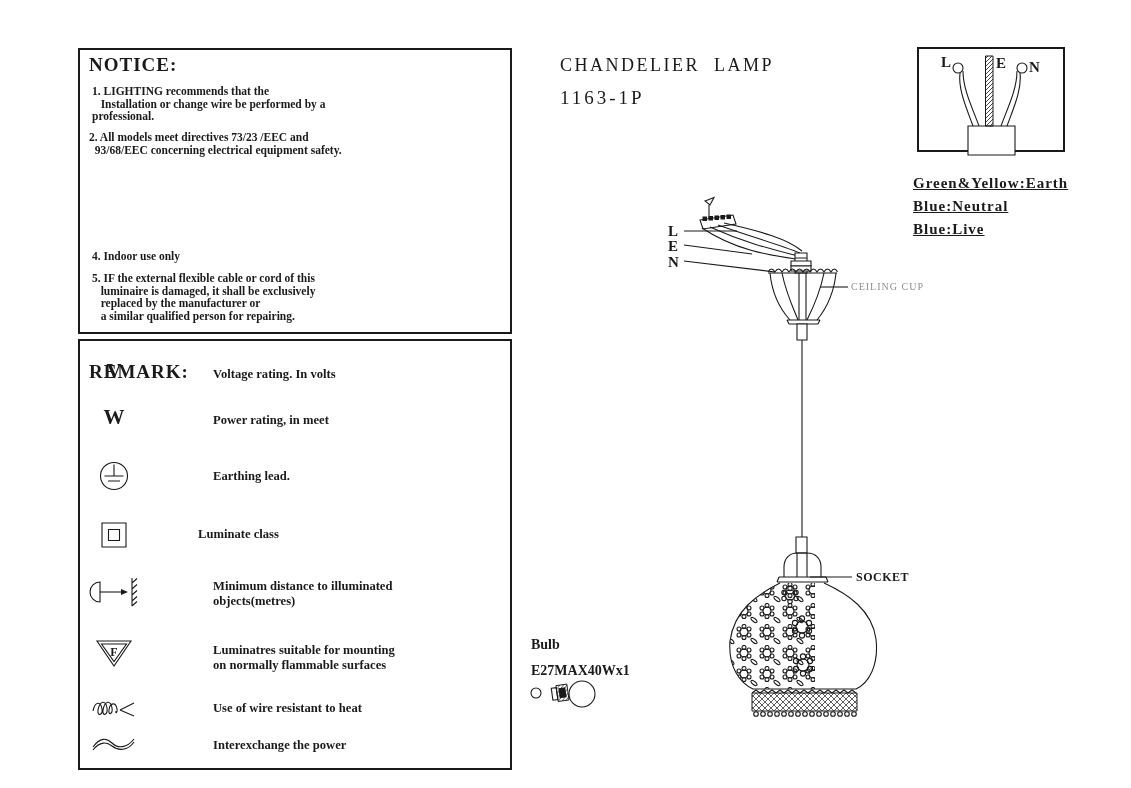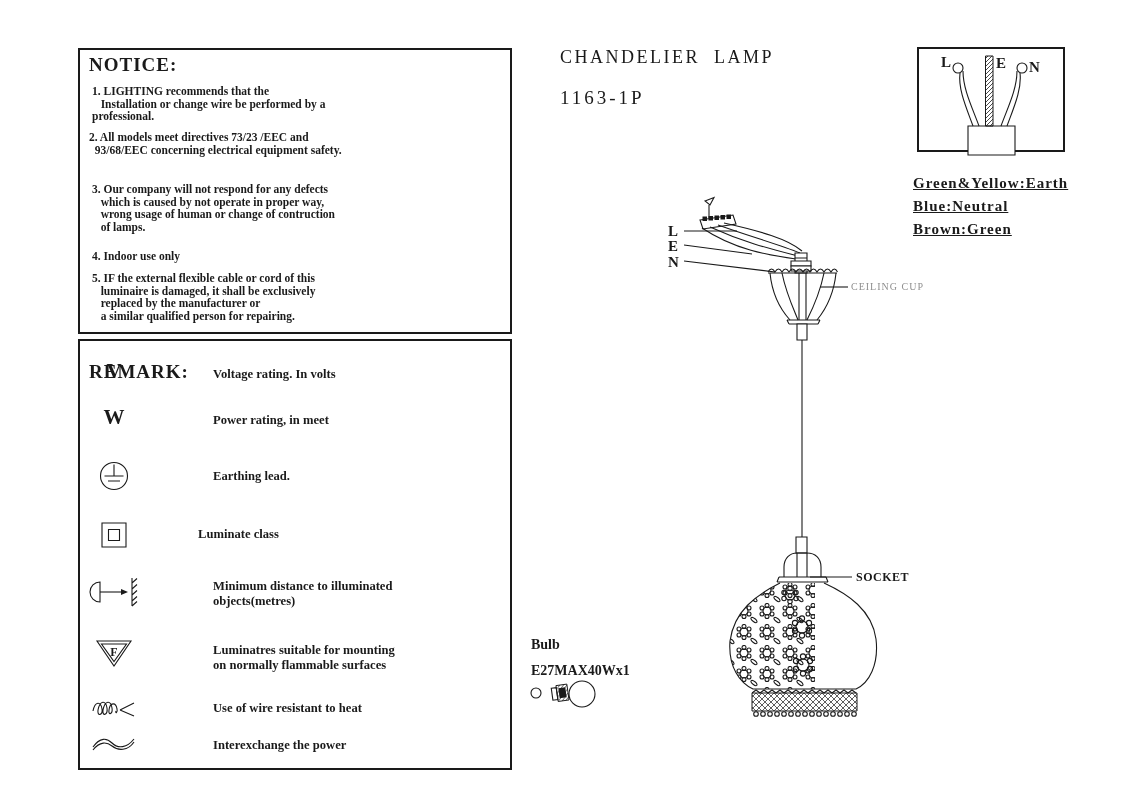--- a/index.html
+++ b/index.html
@@ -31,24 +31,20 @@
 
 <div id="page">
 
   <div class="box" style="left:78px;top:33px;width:430px;height:282px;">
     <div class="boxhead" style="left:9px;top:4px;">NOTICE:</div>
     <div class="abs ntext pre" style="left:12px;top:35px;width:400px;">1. LIGHTING recommends that the
    Installation or change wire be performed by a
 professional.</div>
     <div class="abs ntext pre" style="left:9px;top:81px;width:400px;">2. All models meet directives 73/23 /EEC and
   93/68/EEC concerning electrical equipment safety.</div>
-    <div class="abs ntext pre" style="left:12px;top:133px;width:400px;">3. Our company will not respond for any defects
-   which is caused by not operate in proper way,
-   wrong usage of human or change of contruction
-   of lamps.</div>
     <div class="abs ntext pre" style="left:12px;top:200px;width:400px;">4. Indoor use only</div>
     <div class="abs ntext pre" style="left:12px;top:222px;width:400px;">5. IF the external flexible cable or cord of this
    luminaire is damaged, it shall be exclusively
    replaced by the manufacturer or
    a similar qualified person for repairing.</div>
   </div>
 
   <div class="box" style="left:78px;top:324px;width:430px;height:427px;">
     <div class="boxhead" style="left:9px;top:20px;">REMARK:</div>
 
@@ -109,21 +105,21 @@
 
     <div class="sym" style="top:392px;">
       <svg width="48" height="22" viewBox="0 0 48 22" style="position:static;">
         <path class="ln" d="M3,14 C10,4 17,5 22,10 C28,16 37,15 44,6"></path>
         <path class="ln" d="M3,17 C10,8 17,9 22,13 C28,18 38,18 44,9"></path>
       </svg>
       </div>
     <div class="abs rlabel pre" style="left:133px;top:397px;">Interexchange the power</div>
   </div>
 
-  <div class="abs title1" style="left:560px;top:32px;text-align:center;">CHANDELIER  LAMP</div>
+  <div class="abs title1" style="left:560px;top:40px;text-align:center;">CHANDELIER  LAMP</div>
   <div class="abs title2" style="left:560px;top:72px;">1163-1P</div>
 
   <div class="box" style="left:917px;top:32px;width:144px;height:101px;"></div>
   <svg style="left:917px;top:32px;" width="146" height="112" viewBox="0 0 146 112">
     <defs>
       <pattern id="eh" width="4" height="4" patternUnits="userSpaceOnUse">
         <path d="M0,4 L4,0" stroke="#1a1a1a" stroke-width="0.8"></path>
       </pattern>
     </defs>
     <rect x="51" y="79" width="47" height="29" class="lnf"></rect>
@@ -134,21 +130,21 @@
     <circle class="ln" cx="105" cy="21" r="5"></circle>
     <path class="ln" d="M103,26 C105,42 97,60 90,79"></path>
     <path class="ln" d="M100,24 C100,42 91,60 84,79"></path>
   </svg>
   <span class="abs wirelbl" style="left:941px;top:39px;">L</span>
   <span class="abs wirelbl" style="left:996px;top:40px;">E</span>
   <span class="abs wirelbl" style="left:1029px;top:44px;">N</span>
 
   <div class="abs legend" style="left:913px;top:160px;">Green&amp;Yellow:Earth</div>
   <div class="abs legend" style="left:913px;top:183px;">Blue:Neutral</div>
-  <div class="abs legend" style="left:913px;top:206px;">Brown:Green</div>
+  <div class="abs legend" style="left:913px;top:206px;">Blue:Live</div>
 
   <svg style="left:640px;top:175px;" width="340" height="545" viewBox="640 175 340 545">
     <defs>
       <pattern id="ros" width="23" height="21" patternUnits="userSpaceOnUse">
         <circle cx="8" cy="8" r="4" class="ln"></circle>
         <circle cx="8" cy="2.5" r="2" class="ln"></circle>
         <circle cx="13" cy="5" r="2" class="ln"></circle>
         <circle cx="13" cy="11" r="2" class="ln"></circle>
         <circle cx="8" cy="13.5" r="2" class="ln"></circle>
         <circle cx="3" cy="11" r="2" class="ln"></circle>

